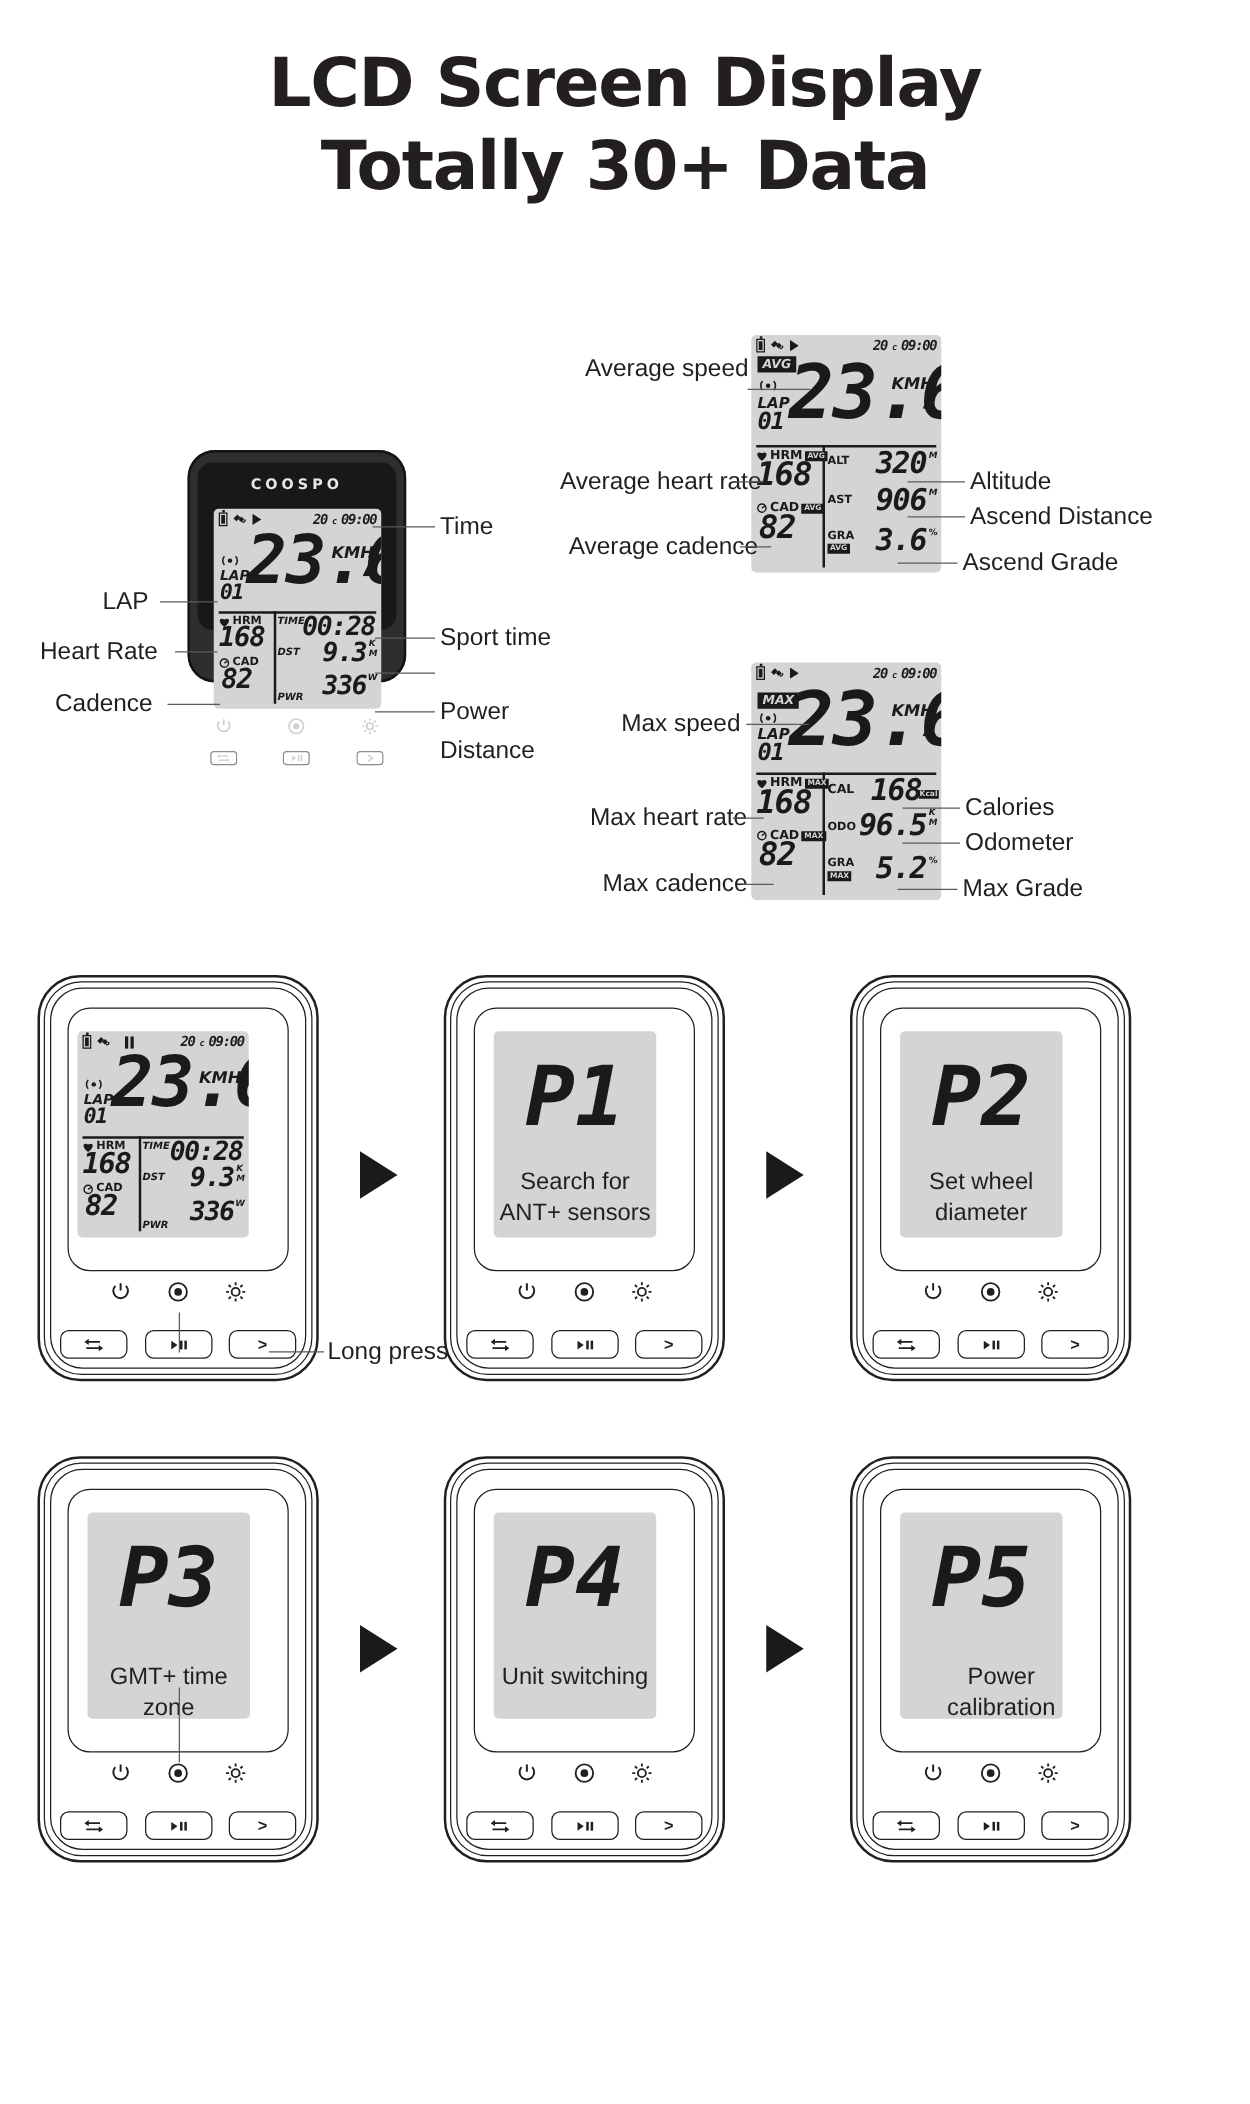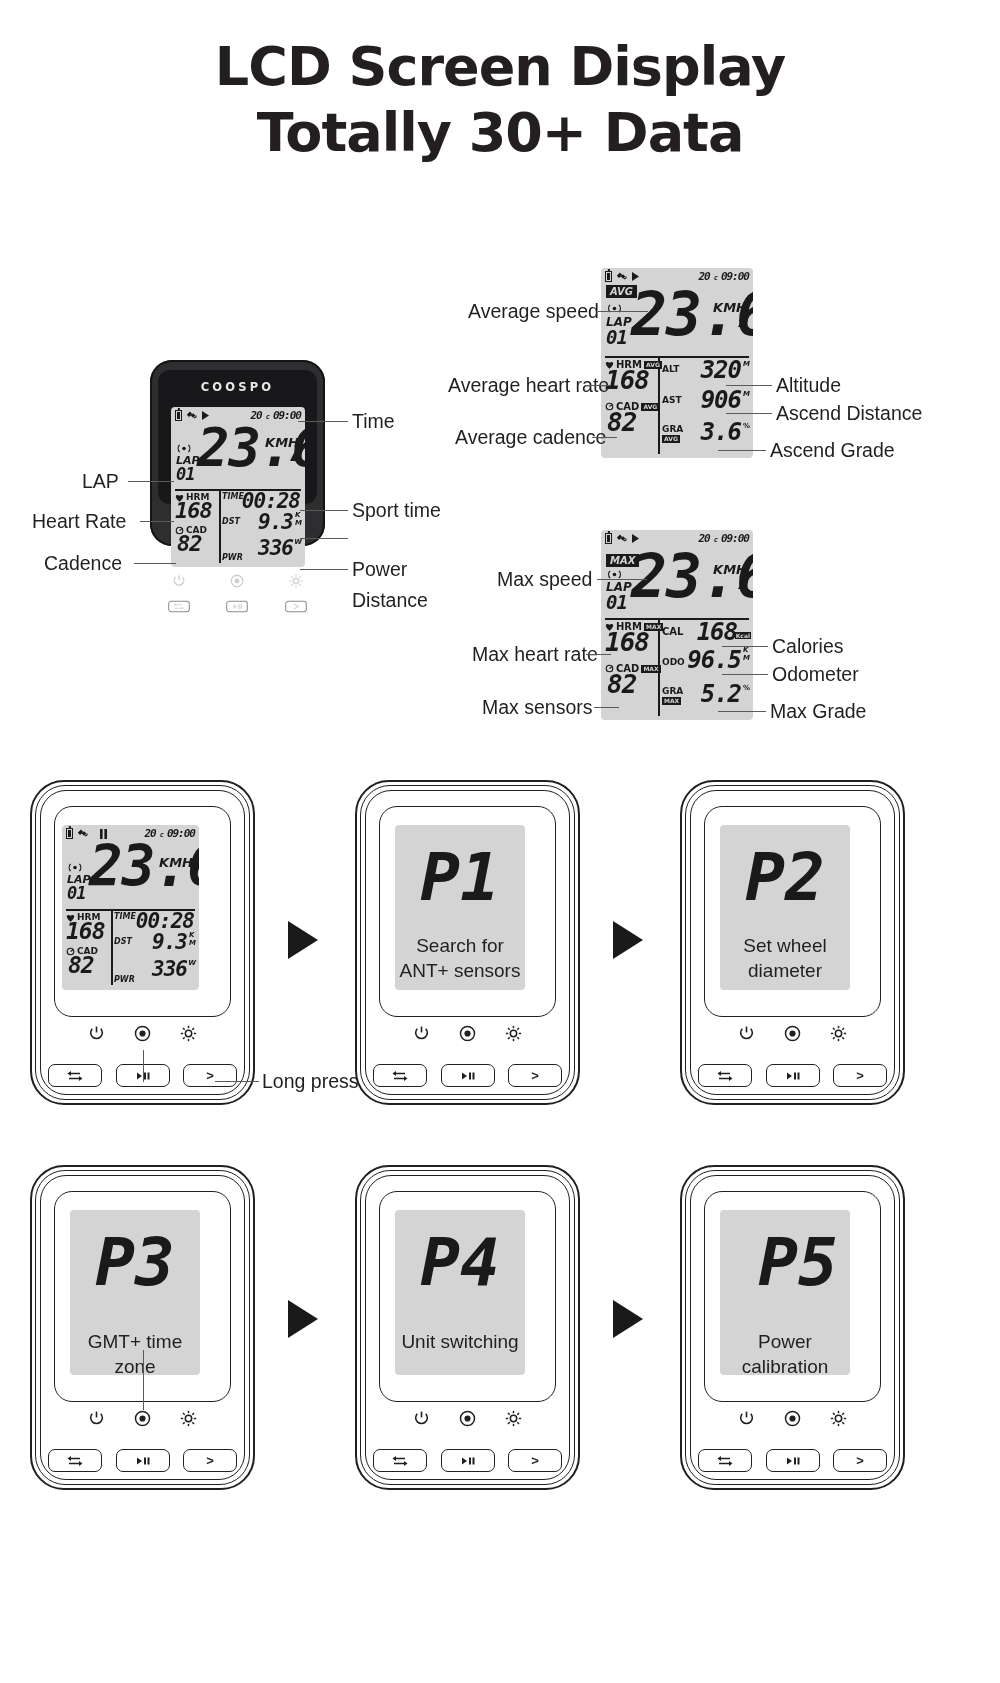--- a/index.html
+++ b/index.html
@@ -282,21 +282,21 @@
   <div style="position:absolute;left:61px;top:127px;font-size:9px;font-weight:bold;">AST</div>
   <div class="seg" style="position:absolute;right:12px;top:120px;font-size:24px;">906</div>
   <div style="position:absolute;right:3px;top:122px;font-size:7px;font-weight:bold;font-style:italic;">M</div>
 
   <div style="position:absolute;left:61px;top:156px;font-size:9px;font-weight:bold;">GRA</div>
   <span class="smalltag" style="position:absolute;left:61px;top:167px;padding:0 2px;">AVG</span>
   <div class="seg" style="position:absolute;right:12px;top:152px;font-size:24px;">3.6</div>
   <div style="position:absolute;right:3px;top:154px;font-size:7px;font-weight:bold;">%</div>
 </div>
 
-<div class="lbl r" style="left:468px;top:300px;">Average speed</div>
+<div class="lbl r" style="left:468px;top:284px;">Average speed</div>
 <div class="leader" style="left:598px;top:311px;width:50px;"></div>
 <div class="lbl r" style="left:448px;top:374px;">Average heart rate</div>
 <div class="leader" style="left:586px;top:385px;width:25px;"></div>
 <div class="lbl r" style="left:455px;top:426px;">Average cadence</div>
 <div class="leader" style="left:592px;top:437px;width:25px;"></div>
 
 <div class="lbl" style="left:776px;top:374px;">Altitude</div>
 <div class="leader" style="left:726px;top:385px;width:46px;"></div>
 <div class="lbl" style="left:776px;top:402px;">Ascend Distance</div>
 <div class="leader" style="left:726px;top:413px;width:46px;"></div>
@@ -377,21 +377,21 @@
   <div style="position:absolute;left:61px;top:156px;font-size:9px;font-weight:bold;">GRA</div>
   <span class="smalltag" style="position:absolute;left:61px;top:167px;padding:0 2px;">MAX</span>
   <div class="seg" style="position:absolute;right:12px;top:152px;font-size:24px;">5.2</div>
   <div style="position:absolute;right:3px;top:154px;font-size:7px;font-weight:bold;">%</div>
 </div>
 
 <div class="lbl r" style="left:497px;top:568px;">Max speed</div>
 <div class="leader" style="left:597px;top:579px;width:50px;"></div>
 <div class="lbl r" style="left:472px;top:643px;">Max heart rate</div>
 <div class="leader" style="left:586px;top:654px;width:25px;"></div>
-<div class="lbl r" style="left:482px;top:696px;">Max sensors</div>
+<div class="lbl r" style="left:482px;top:696px;">Max cadence</div>
 <div class="leader" style="left:594px;top:707px;width:25px;"></div>
 
 <div class="lbl" style="left:772px;top:635px;">Calories</div>
 <div class="leader" style="left:722px;top:646px;width:46px;"></div>
 <div class="lbl" style="left:772px;top:663px;">Odometer</div>
 <div class="leader" style="left:722px;top:674px;width:46px;"></div>
 <div class="lbl" style="left:770px;top:700px;">Max Grade</div>
 <div class="leader" style="left:718px;top:711px;width:48px;"></div>
 
 <div class="odev" style="left:30px;top:780px;width:225px;height:325px;">
@@ -730,22 +730,22 @@
 </div>
 
 <div class="arrow-tri" style="left:613px;top:1300px;"></div>
 
 <div class="odev" style="left:680px;top:1165px;width:225px;height:325px;">
   <div class="shell"></div>
   <div class="shell2"></div>
   <div class="shell3"></div>
   <div class="inner"></div>
   <div class="lcd" style="left:40px;top:45px;width:130px;height:165px;">
-    <div class="pcode" style="position:absolute;left:0;top:14px;width:100%;font-size:66px;margin-left:13px;">P5</div>
-    <div class="pdesc" style="top:119px;">Power calibration</div>
+    <div class="pcode" style="position:absolute;left:0;top:14px;width:100%;font-size:66px;">P5</div>
+    <div class="pdesc" style="top:119px;padding-left:16px;">Power calibration</div>
   </div>
   <div class="btnrow" style="top:245px;padding:0 44px;">
     <svg width="17" height="17" viewBox="0 0 16 16">
       <path d="M8 1.5 L8 7" stroke="#231f20" stroke-width="1.5" fill="none"></path>
         <path d="M4 3.5 A5.5 5.5 0 1 0 12 3.5" stroke="#231f20" stroke-width="1.5" fill="none"></path>
     </svg>
     <svg width="17" height="17" viewBox="0 0 16 16">
       <circle cx="8" cy="8" r="6.6" stroke="#231f20" stroke-width="1.4" fill="none"></circle>
         <circle cx="8" cy="8" r="2.9" fill="#231f20"></circle>
     </svg>

